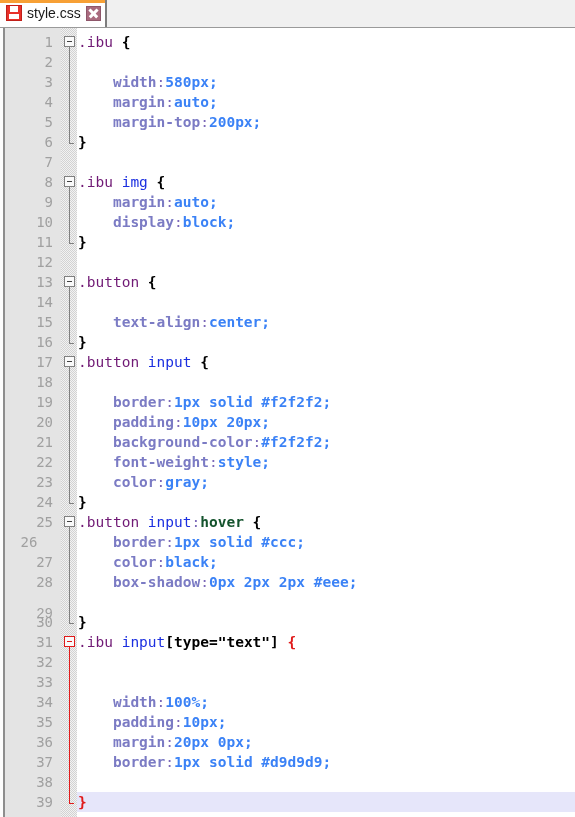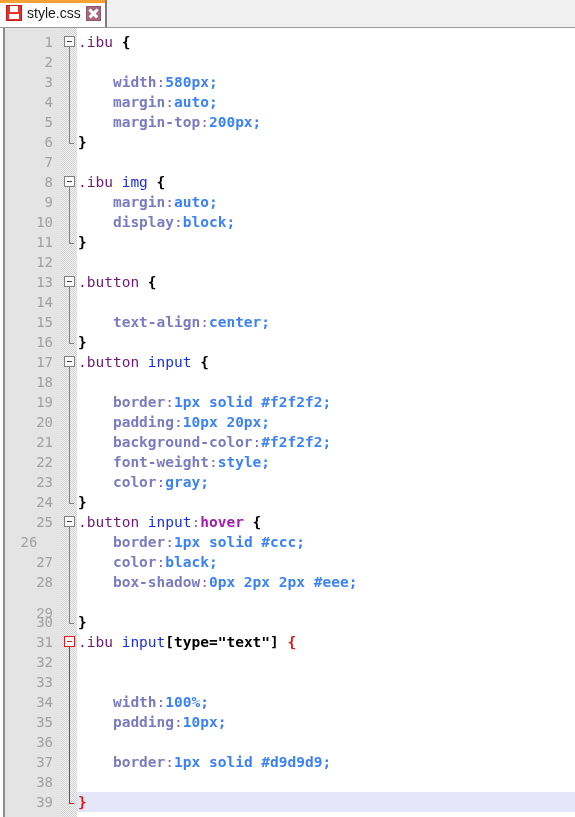--- a/index.html
+++ b/index.html
@@ -177,21 +177,21 @@
     font-size: 14.5px;
     white-space: pre;
     font-family: "DejaVu Sans Mono", "Liberation Mono", monospace;
   }
   .line.current { background: #e6e6fa; }
   .line .txt { position: relative; padding-left: 1px; }
 
   
   .t-sel      { color: #701a75; }                    
   .t-el       { color: #1b2fe0; }                    
-  .t-pseudo   { color: #a21caf; font-weight: bold; } 
+  .t-pseudo   { color: #14532d; font-weight: bold; } 
   .t-colon    { color: #7b68b8; }
   .t-prop     { color: #7b7bc4; font-weight: bold; } 
   .t-val      { color: #3b82f6; font-weight: bold; } 
   .t-brace    { color: #000000; font-weight: bold; }
   .t-brace-a  { color: #e01b1b; font-weight: bold; }
   .t-attr     { color: #000000; font-weight: bold; }
 </style>
 </head>
 <body>
 
@@ -326,17 +326,18 @@
       <div class="line" style="top: 504px;"><span class="txt"><span class="t-prop">    border</span><span class="t-colon">:</span><span class="t-val">1px solid #ccc;</span></span></div>
       <div class="line" style="top: 524px;"><span class="txt"><span class="t-prop">    color</span><span class="t-colon">:</span><span class="t-val">black;</span></span></div>
       <div class="line" style="top: 544px;"><span class="txt"><span class="t-prop">    box-shadow</span><span class="t-colon">:</span><span class="t-val">0px 2px 2px #eee;</span></span></div>
       <div class="line" style="top: 564px;"><span class="txt"></span></div>
       <div class="line" style="top: 584px;"><span class="txt"><span class="t-brace">}</span></span></div>
       <div class="line" style="top: 604px;"><span class="txt"><span class="t-sel">.ibu</span><span class="t-brace"> </span><span class="t-el">input</span><span class="t-attr">[type="text"]</span><span class="t-brace-a"> {</span></span></div>
       <div class="line" style="top: 624px;"><span class="txt"></span></div>
       <div class="line" style="top: 644px;"><span class="txt"></span></div>
       <div class="line" style="top: 664px;"><span class="txt"><span class="t-prop">    width</span><span class="t-colon">:</span><span class="t-val">100%;</span></span></div>
       <div class="line" style="top: 684px;"><span class="txt"><span class="t-prop">    padding</span><span class="t-colon">:</span><span class="t-val">10px;</span></span></div>
+      <div class="line" style="top: 704px;"><span class="txt"><span class="t-prop">    margin</span><span class="t-colon">:</span><span class="t-val">20px 0px;</span></span></div>
       <div class="line" style="top: 724px;"><span class="txt"><span class="t-prop">    border</span><span class="t-colon">:</span><span class="t-val">1px solid #d9d9d9;</span></span></div>
       <div class="line" style="top: 744px;"><span class="txt"></span></div>
       <div class="line current" style="top: 764px;"><span class="txt"><span class="t-brace-a">}</span></span></div>
     </div>
 </div>
 
 </body></html>

